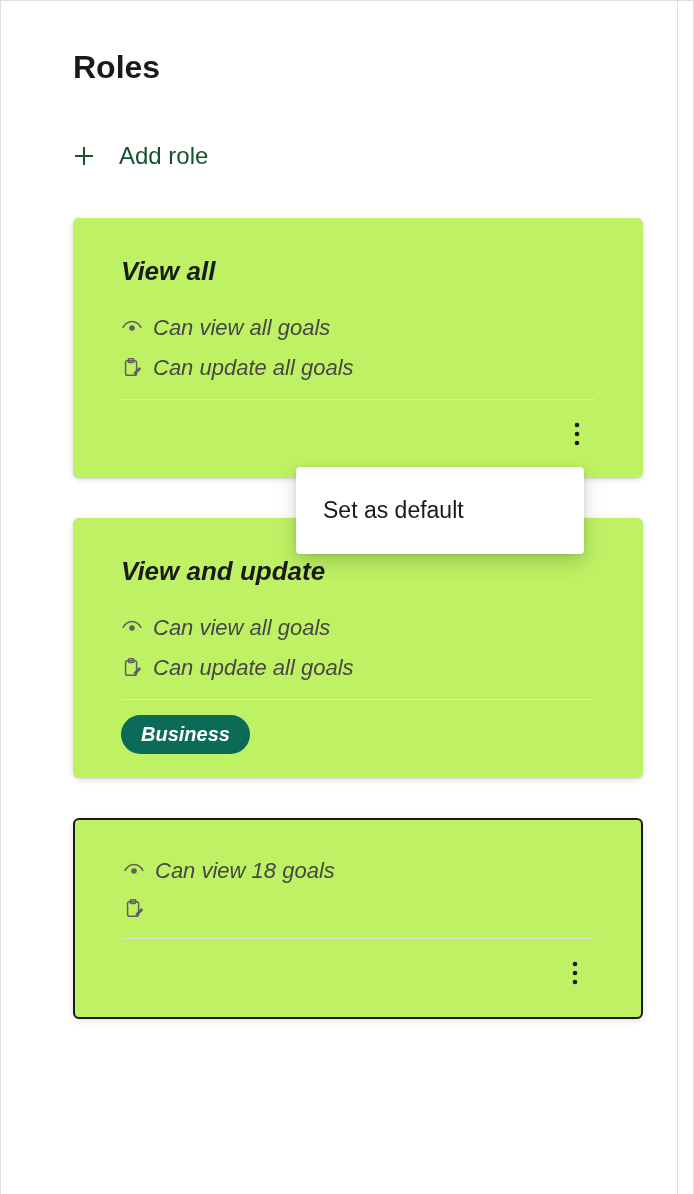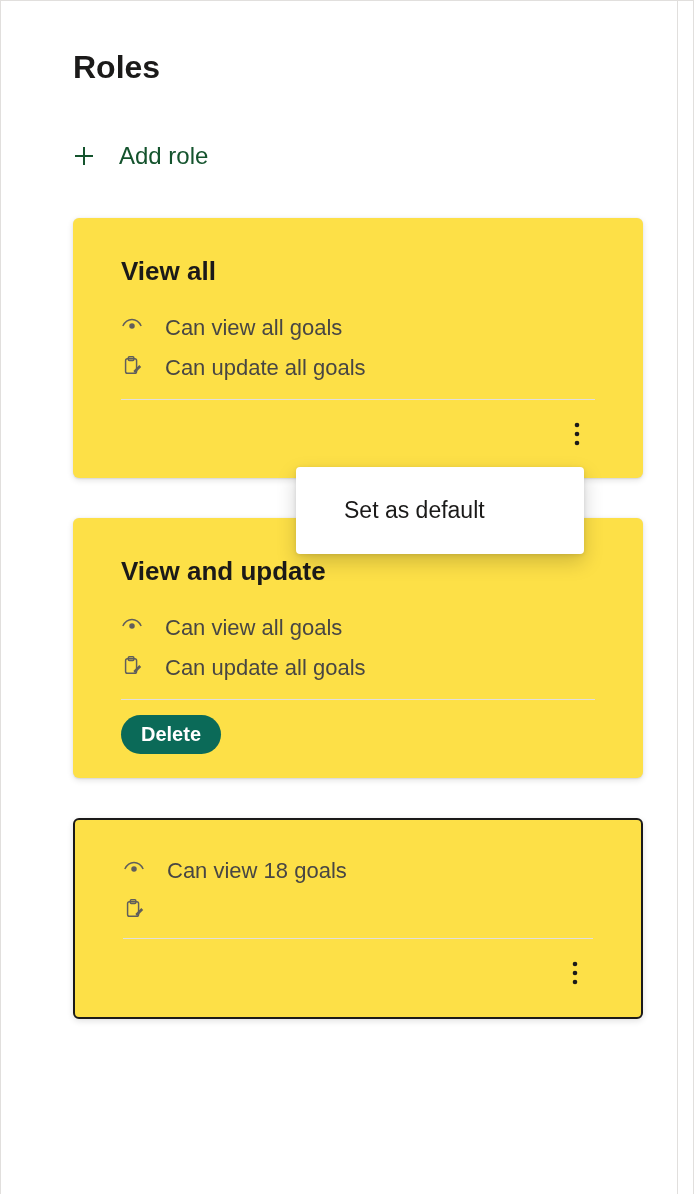--- a/index.html
+++ b/index.html
@@ -47,41 +47,42 @@
   }
   .plus-icon {
     width: 22px;
     height: 22px;
     display: flex;
     align-items: center;
     justify-content: center;
   }
   .plus-icon svg { width: 22px; height: 22px; }
   .card {
-    background: #fde047;
+    background: #bef264;
     border-radius: 6px;
     box-shadow: 0 2px 6px rgba(0,0,0,0.12), 0 0.5px 1.5px rgba(0,0,0,0.08);
     padding: 38px 48px 22px 48px;
     margin-bottom: 40px;
     position: relative;
+    font-style: italic;
   }
   .card.selected {
     border: 2px solid #1b1a19;
     box-shadow: 0 2px 6px rgba(0,0,0,0.12);
   }
   .card-title {
     font-size: 26px;
     font-weight: 700;
     color: #1b1a19;
     margin-bottom: 28px;
   }
   .perm-row {
     display: flex;
-    align-items: flex-start;
-    gap: 22px;
+    align-items: center;
+    gap: 10px;
     margin-bottom: 14px;
     color: #484644;
     font-size: 22px;
   }
   .perm-icon {
     width: 22px;
     height: 22px;
     display: flex;
     align-items: center;
     justify-content: center;
@@ -121,21 +122,21 @@
   .context-menu {
     position: absolute;
     background: #ffffff;
     border-radius: 4px;
     box-shadow: 0 8px 20px rgba(0,0,0,0.18), 0 1px 4px rgba(0,0,0,0.10);
     padding: 12px 0;
     width: 288px;
     z-index: 50;
   }
   .context-item {
-    padding: 18px 48px;
+    padding: 18px 27px;
     font-size: 23px;
     color: #1b1a19;
     cursor: pointer;
   }
   .spacer { flex: 1; }
 </style>
 </head>
 <body>
 
 <div class="frame">
@@ -204,21 +205,21 @@
           <svg viewBox="0 0 24 24" fill="none" stroke="currentColor" stroke-width="1.6">
             <rect x="5" y="4" width="12" height="16" rx="2"></rect>
             <rect x="8" y="2" width="6" height="4" rx="1"></rect>
             <path d="M14 17 L20 11 L22 13 L16 19 L14 19 Z" fill="currentColor" stroke="none"></path>
           </svg>
         </span>
         <span>Can update all goals</span>
       </div>
       <div class="divider"></div>
       <div class="card-footer">
-        <span class="badge-default">Delete</span>
+        <span class="badge-default">Business</span>
       </div>
     </div>
 
     <div class="card selected">
       <div class="perm-row">
         <span class="perm-icon">
           <svg viewBox="0 0 24 24" fill="none" stroke="currentColor" stroke-width="1.6">
             <path d="M2 12c2.5-5 6-7 10-7s7.5 2 10 7"></path>
             <circle cx="12" cy="12" r="2.2" fill="currentColor"></circle>
           </svg>

